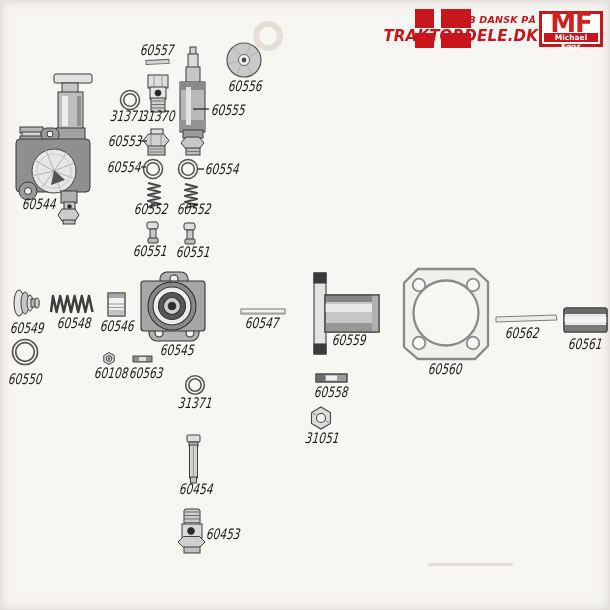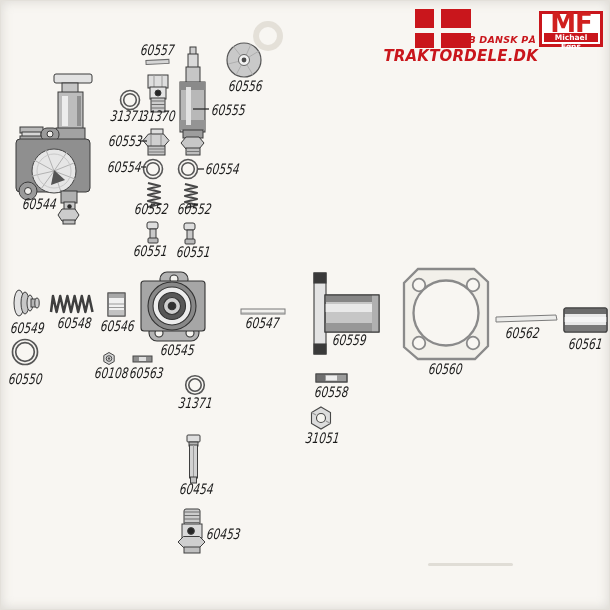--- a/index.html
+++ b/index.html
@@ -6,21 +6,21 @@
   .canvas{position:relative;width:610px;height:610px;background:#f8f6f2;overflow:hidden;
           box-shadow:inset 0 0 12px rgba(110,105,95,.22);border:1px solid #e3e0da;box-sizing:border-box;
           font-family:"DejaVu Sans",sans-serif;}
   svg.parts{position:absolute;left:0;top:0;}
   .plabel{position:absolute;font-family:"DejaVu Sans",sans-serif;font-style:italic;
           font-size:14.5px;color:#1c1c1c;white-space:nowrap;
           transform:skewX(-7deg) scaleX(0.73);transform-origin:left bottom;}
   
   .flag-rect{position:absolute;background:#c9161c;}
   .tagline{position:absolute;color:#c9161c;font-weight:bold;font-style:italic;
-           text-align:left;letter-spacing:.2px;margin-top:20px;}
+           text-align:left;letter-spacing:.2px;}
   .tag1{right:73px;top:13px;font-size:9.5px;}
   .tag2{right:71px;top:26px;font-size:15px;}
   .mfbox{position:absolute;left:538px;top:10px;width:64px;height:36px;background:#fff;
          border:3px solid #c9161c;box-sizing:border-box;padding-left:13px;}
   .mfinitials{position:absolute;left:0;right:0;top:-4px;text-align:center;color:#d0201f;
               font-weight:bold;font-size:26px;letter-spacing:-1px;line-height:1.0;
               font-family:"DejaVu Sans",sans-serif;}
   .mfbar{position:absolute;left:2px;right:2px;bottom:2px;height:9px;background:#c9161c;
          color:#ffffff;font-size:7.5px;font-weight:bold;text-align:center;line-height:9px;}
   .smudge{position:absolute;left:427px;top:562px;width:85px;height:3px;background:#e0ddd6;border-radius:2px;}

